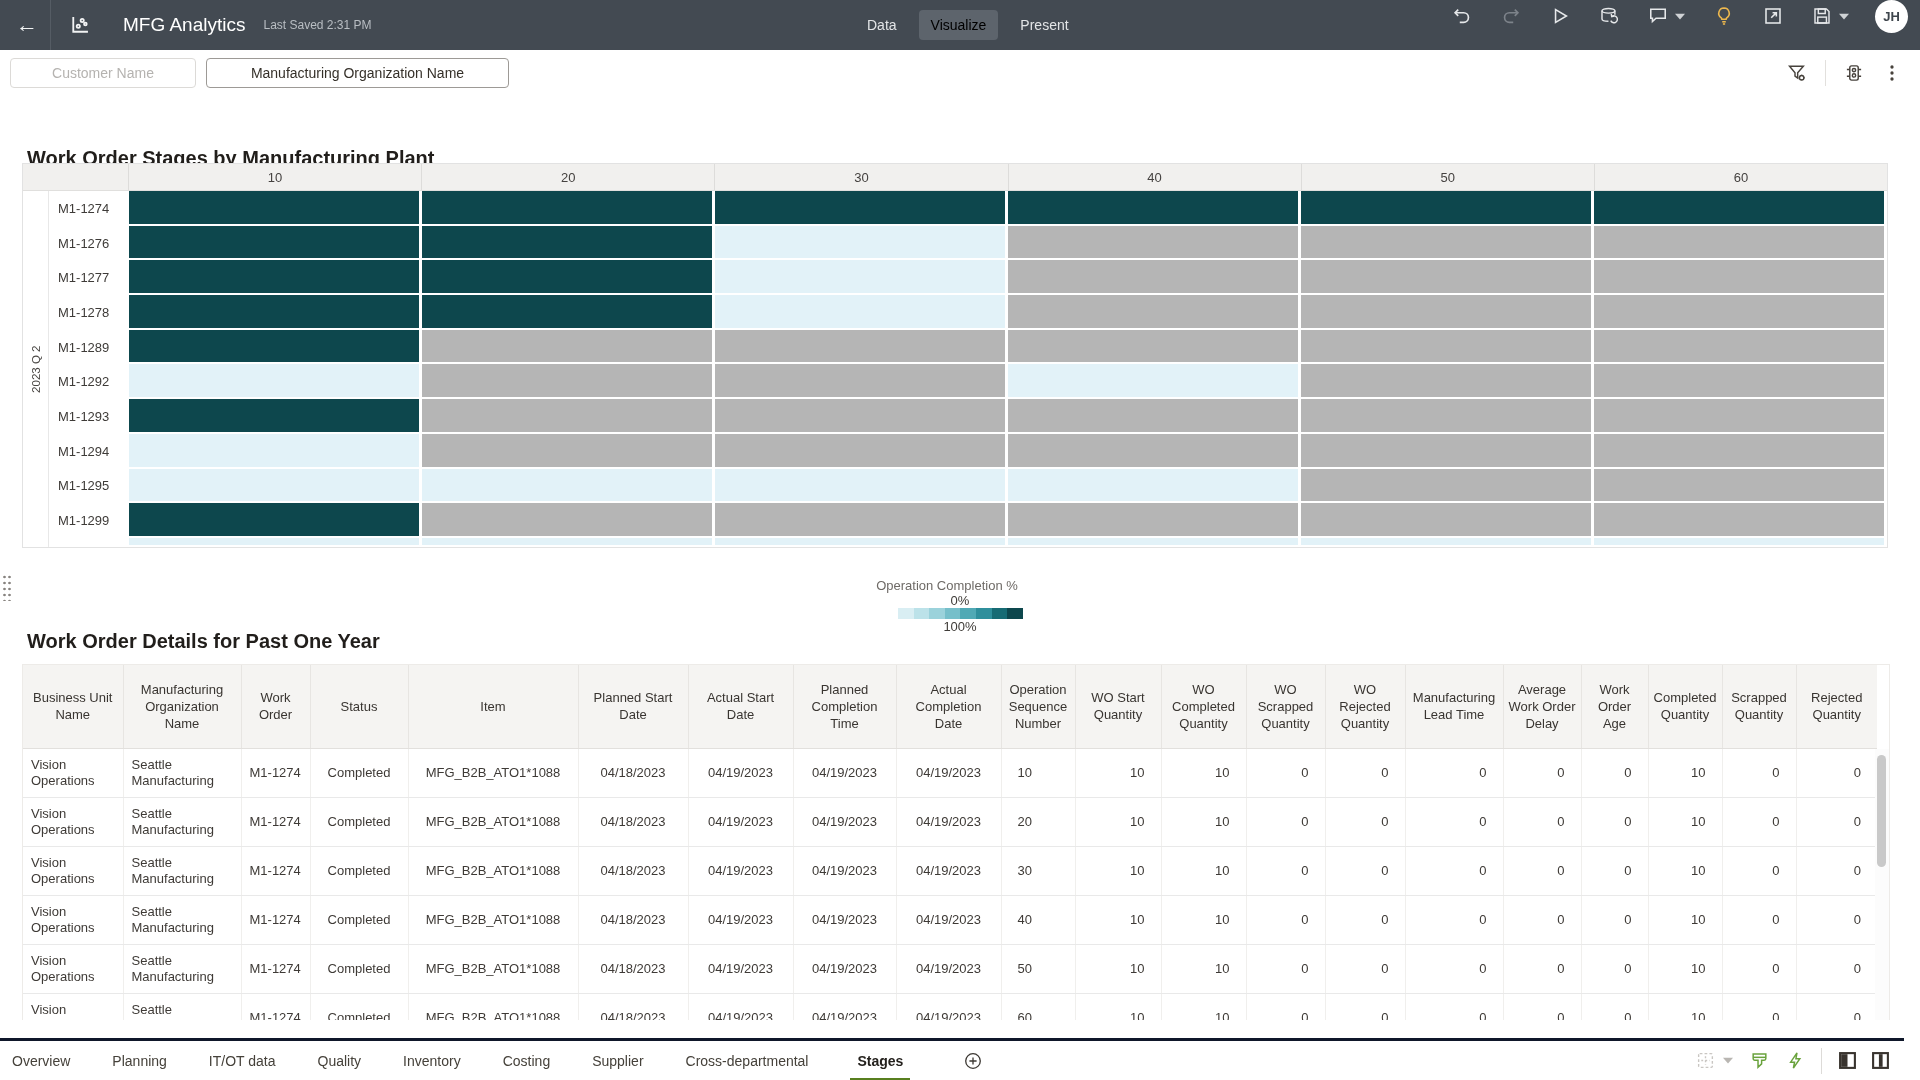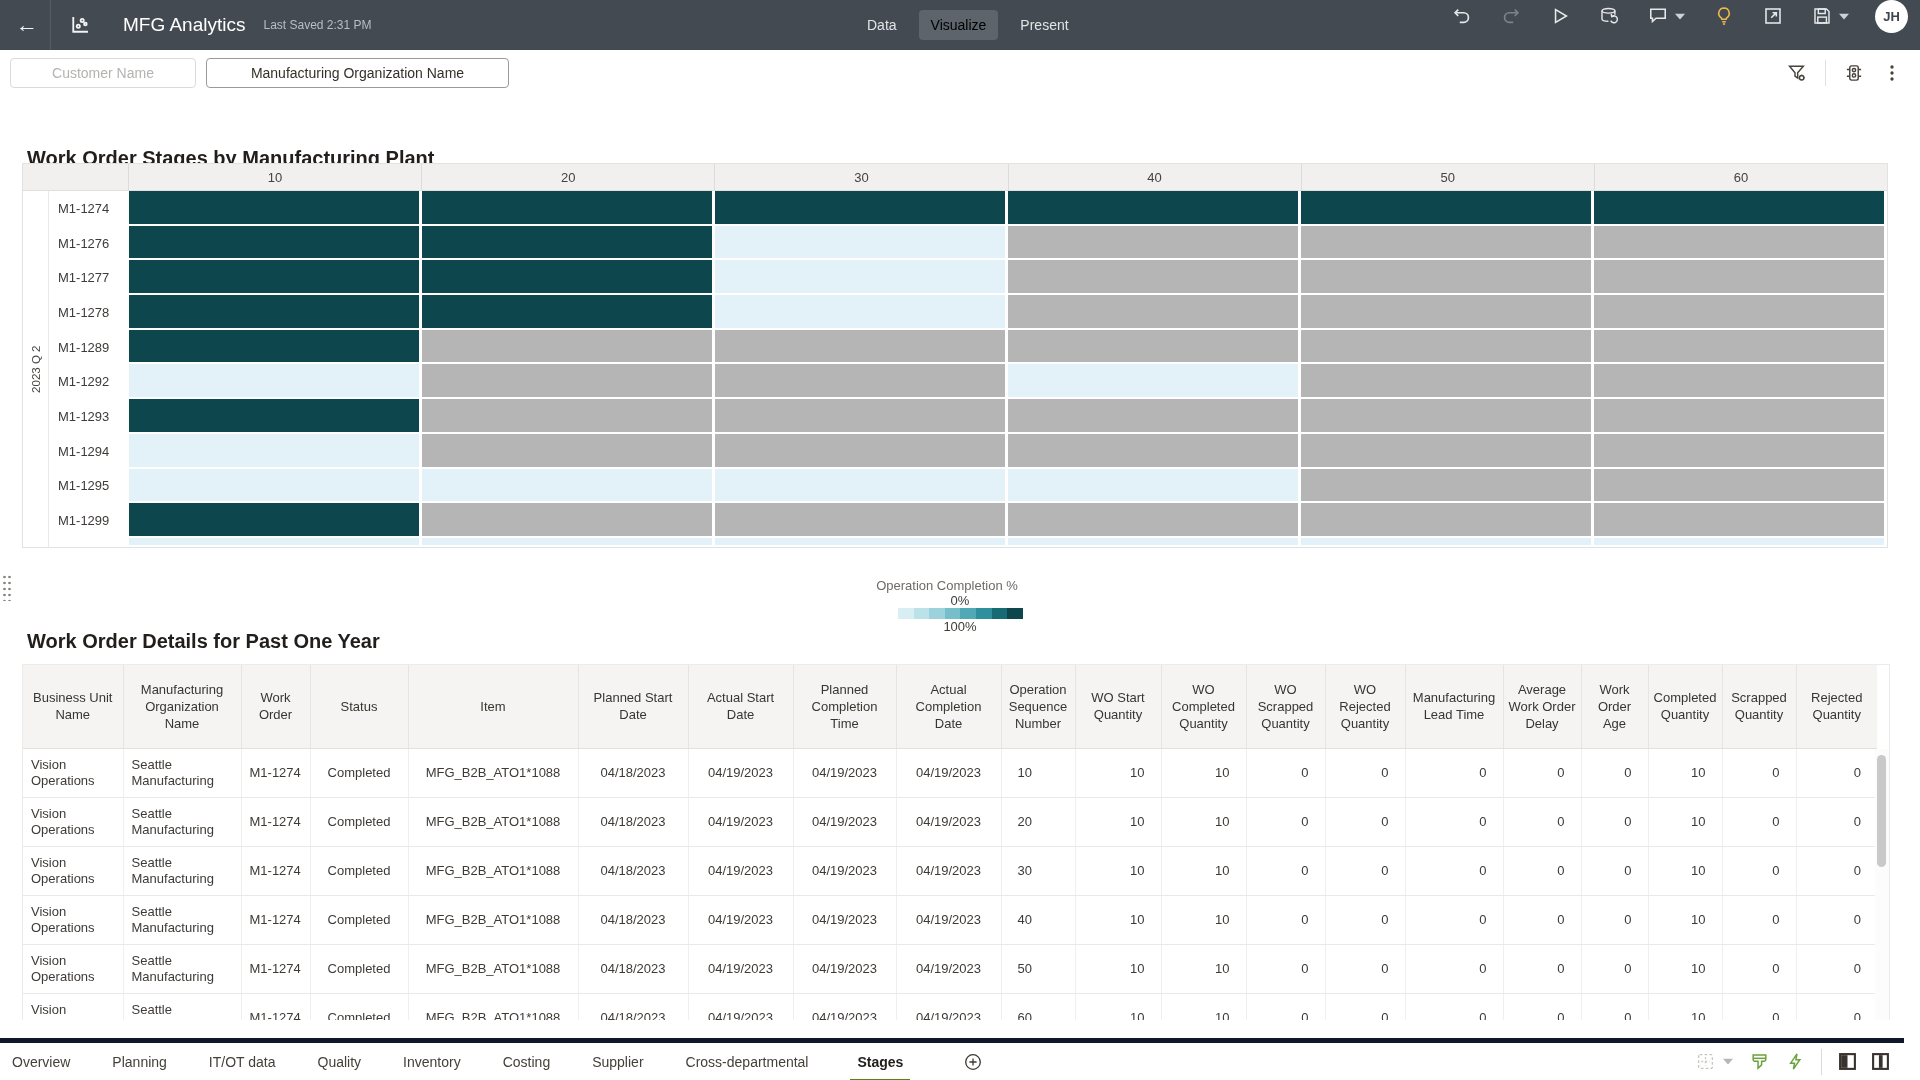--- a/index.html
+++ b/index.html
@@ -96,21 +96,21 @@
   td.al { text-align:left; }
   td.ac { text-align:center; }
   td.ar { text-align:right; padding-right:16px; }
   td.aol { text-align:left; padding-left:16px; }
   .vscroll { position:absolute; right:0; top:84px; bottom:0; width:14px; background:#fcfcfc; }
   .vthumb { position:absolute; left:2px; top:6px; width:9px; height:112px; border-radius:5px;
     background:#c9c9c9; cursor:pointer; }
 
   
   .bottombar { position:absolute; left:0; right:16px; bottom:0; height:42px; background:#fff;
-    border-top:5px solid #0f172a; display:flex; align-items:center; }
+    border-top:3px solid #0f172a; display:flex; align-items:center; }
   .bb-tabs { display:flex; align-items:center; margin-left:12px; gap:42px; height:42px; }
   .bb-tab { position:relative; height:42px; display:flex; align-items:center; font-size:14px;
     color:#45413a; cursor:pointer; white-space:nowrap; }
   .bb-tab.active { font-weight:700; color:#24211d; padding:16px 7px; }
   .bb-tab.active::after { content:""; position:absolute; left:0; right:0; bottom:0; height:4px; background:#587f1f; }
   .bb-add { margin-left:54px; width:18px; height:18px; color:#3c3833; cursor:pointer; }
   .bb-actions { position:absolute; right:14px; display:flex; align-items:center; }
   .bb-ic { width:19px; height:19px; cursor:pointer; }
   .bb-ic.layout { color:#c9c6c2; cursor:default; }
   .bb-caret { margin-left:8px; color:#b9b6b2; cursor:default; }

